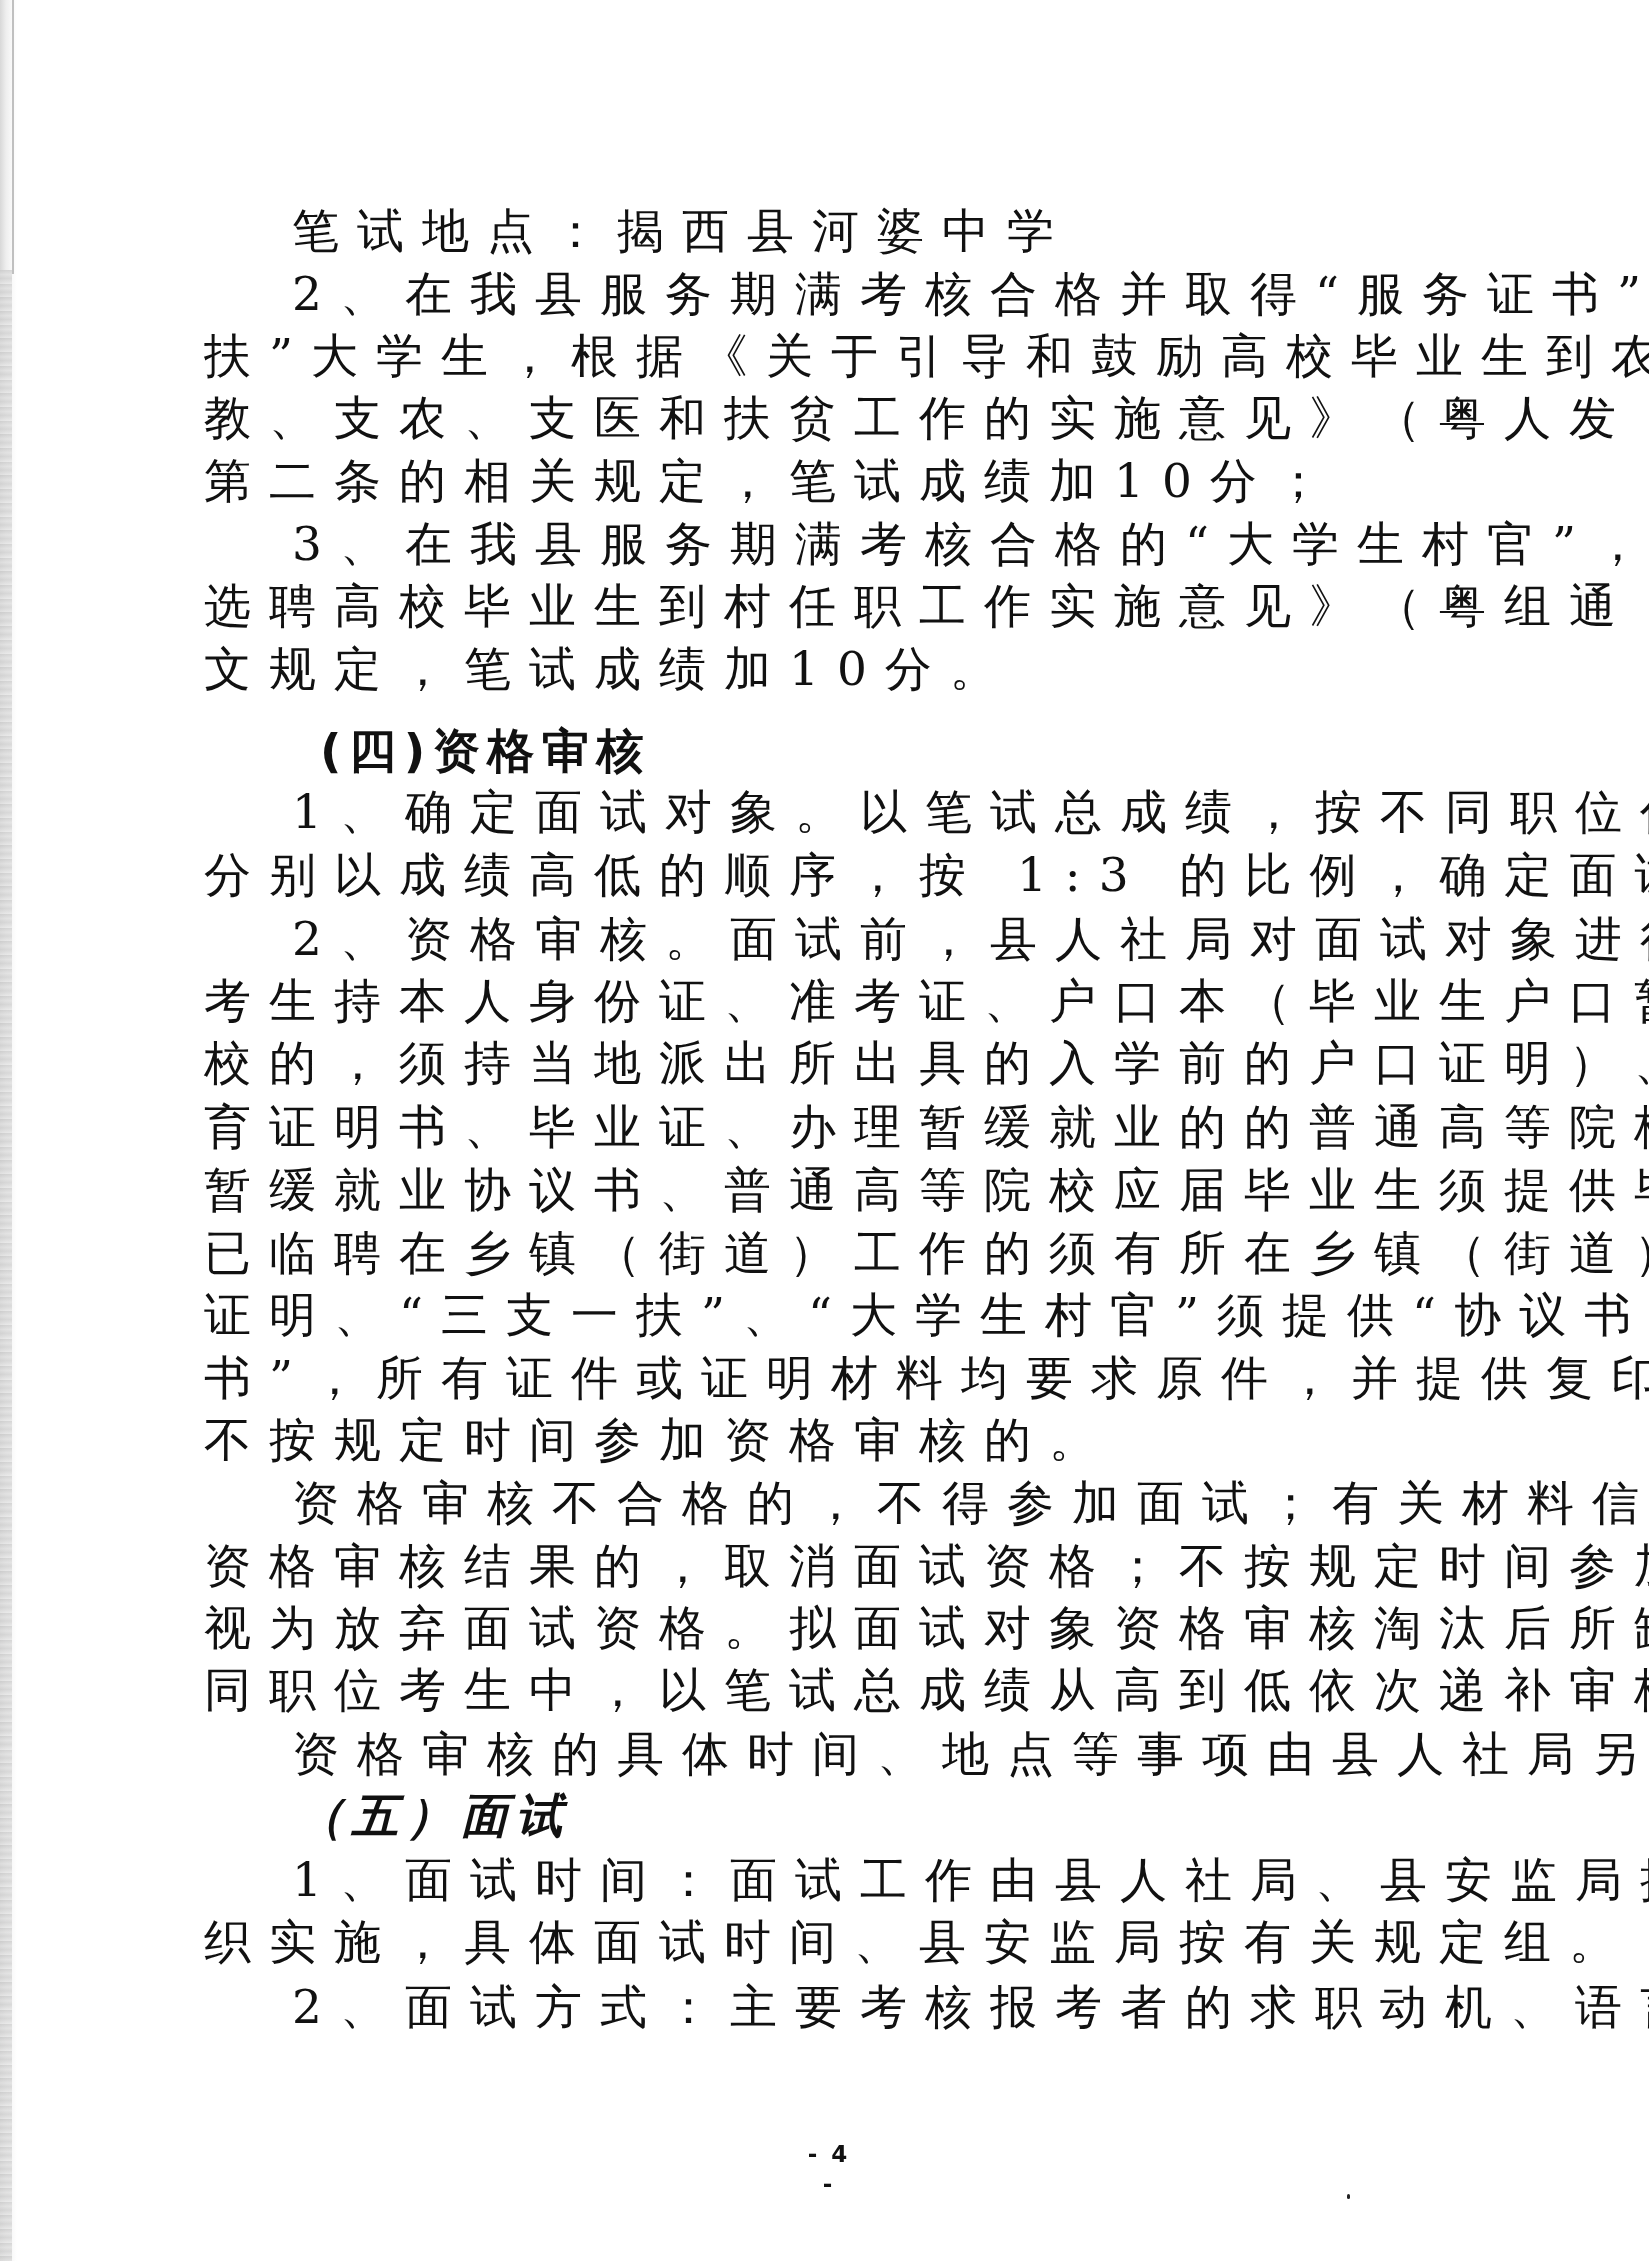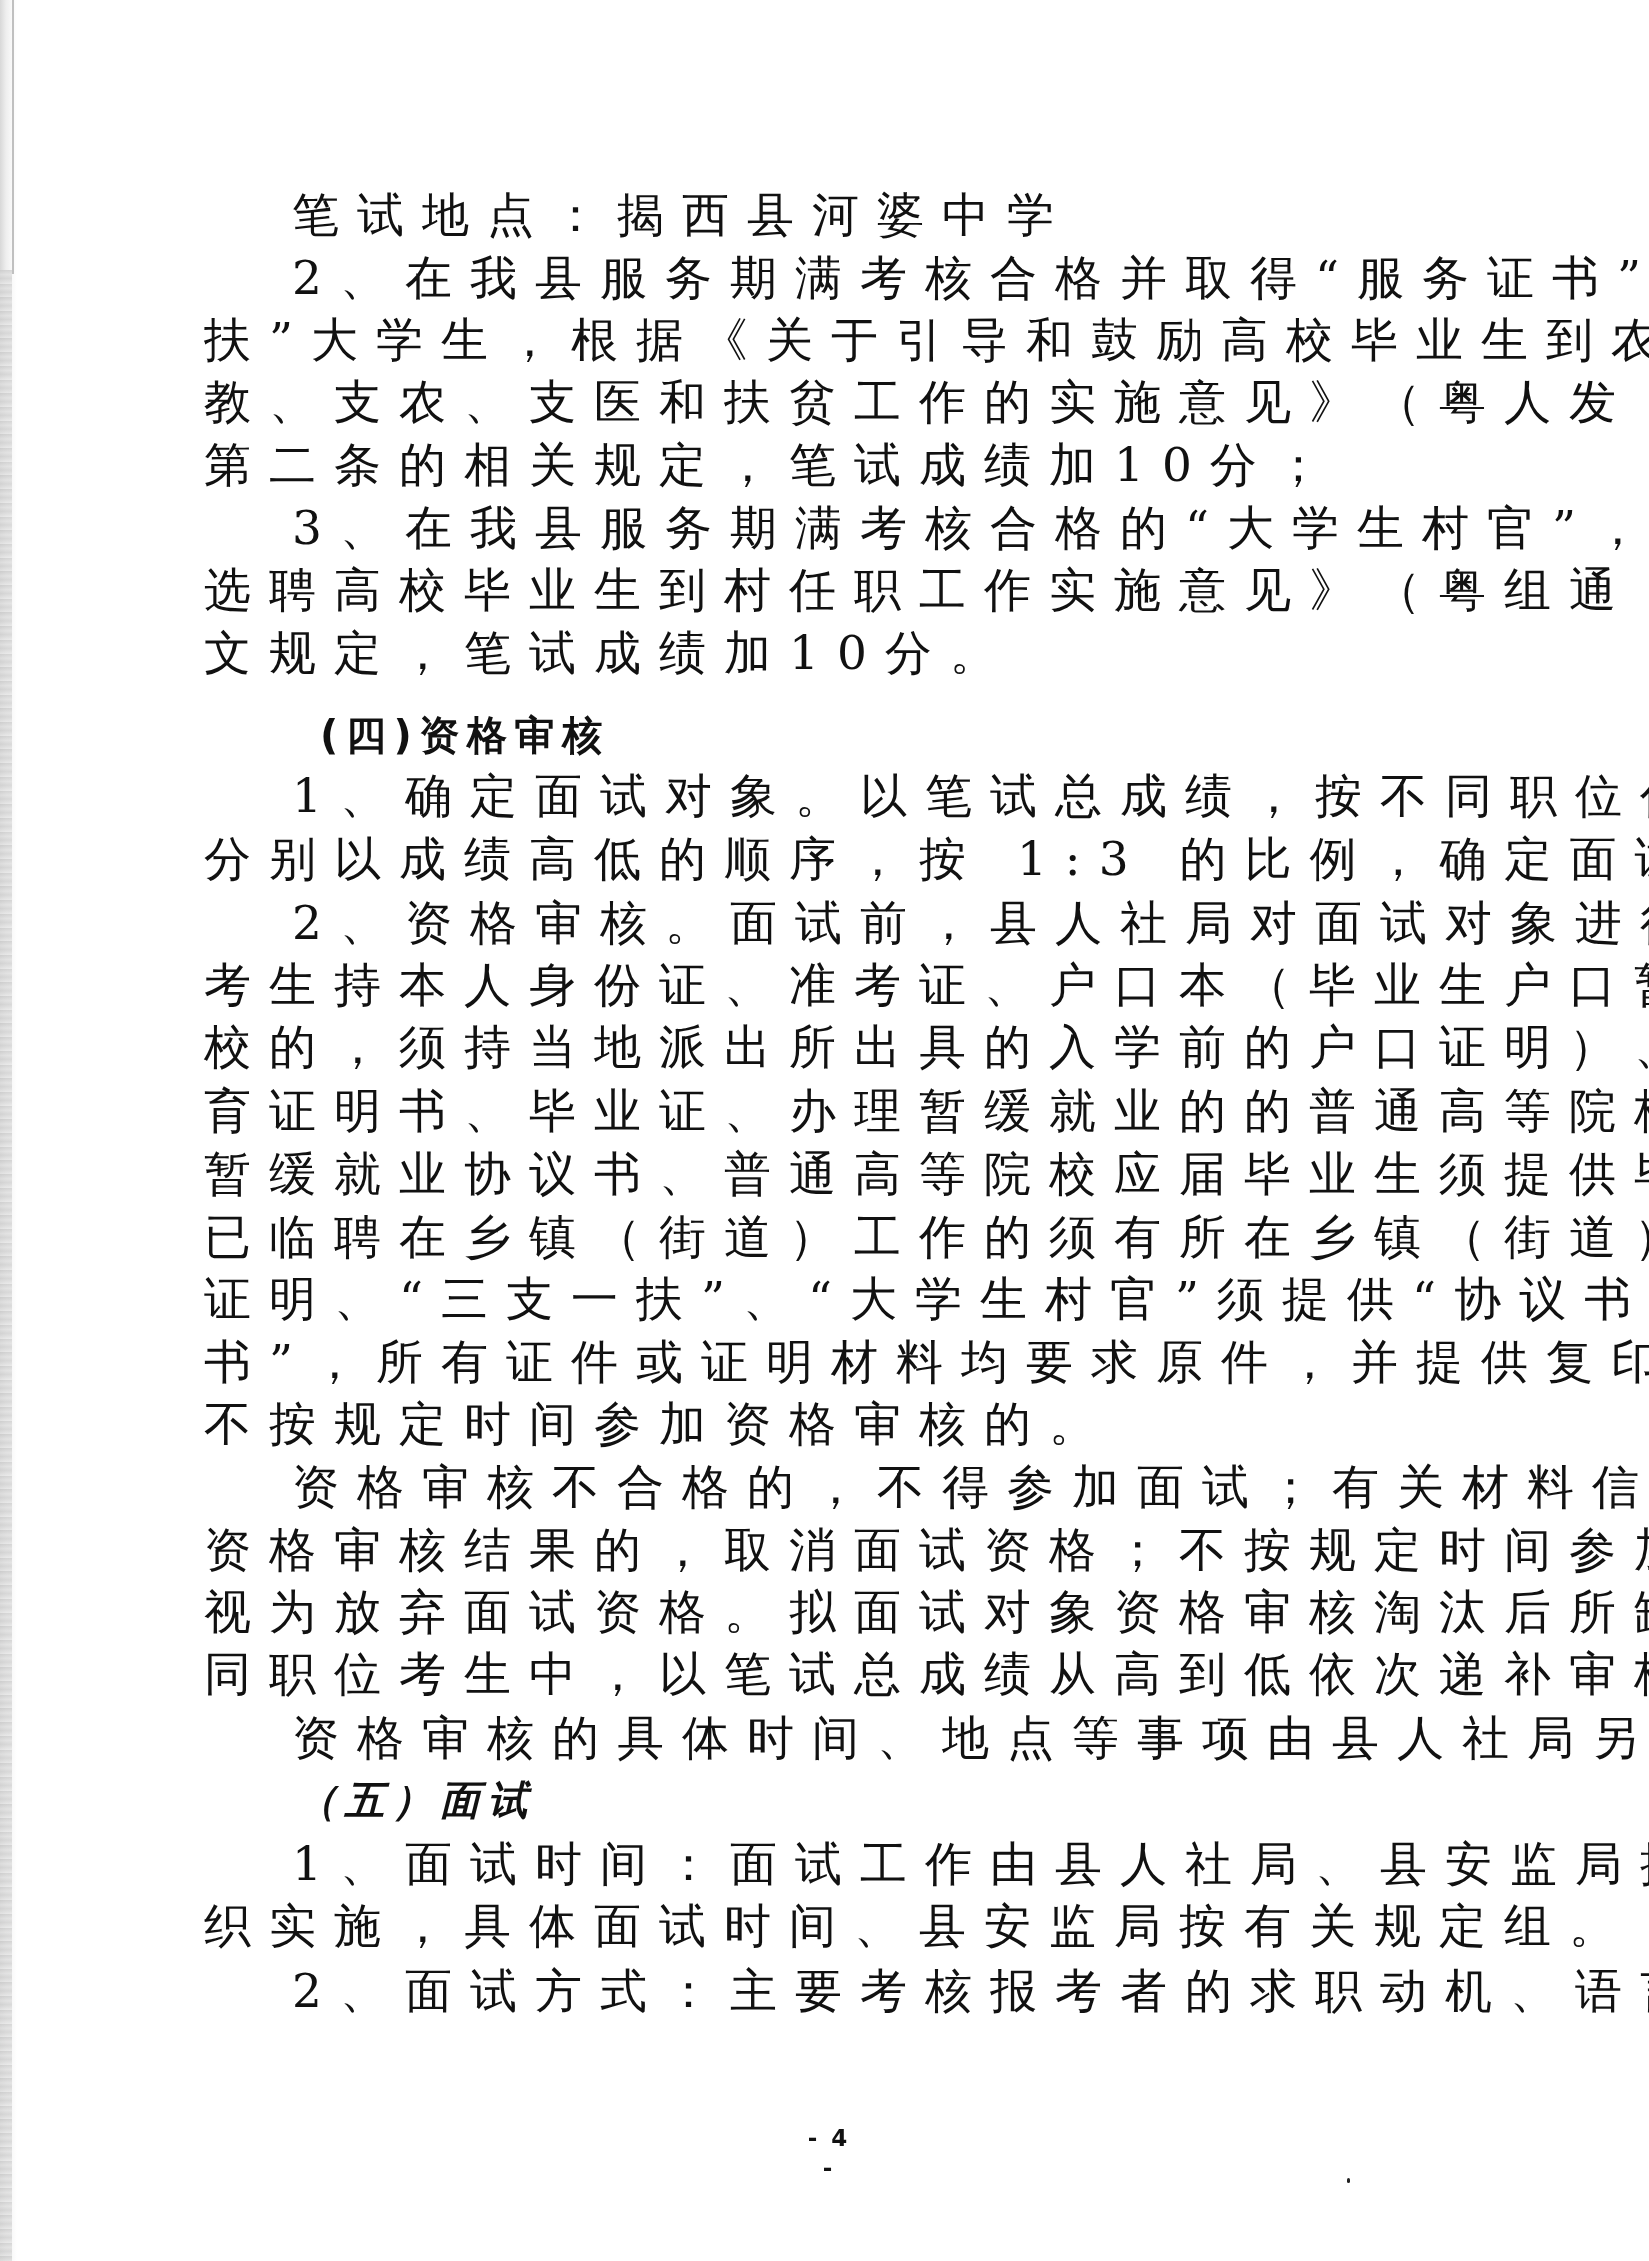--- a/index.html
+++ b/index.html
@@ -37,21 +37,21 @@
       left: 0;
       top: 270px;
       width: 12px;
       height: 1991px;
       background: repeating-linear-gradient(to bottom, #c9c9c9 0px, #dedede 4.6px, #cfcfcf 8.4px, #e6e6e6 13.7px);
       opacity: 0.75;
     }
     .page {
       position: absolute;
       left: 0;
-      top: 0;
+      top: 16px;
       width: 1650px;
       height: 1800px;
     }
     .line {
       position: absolute;
       left: 204px;
       width: 1272px;
       height: 62px;
       font-size: 47px;
       line-height: 62px;
@@ -64,21 +64,21 @@
       text-align-last: left;
     }
     .line.indent {
       left: 292px;
       width: 1184px;
     }
     .heading {
       position: absolute;
       font-family: "DejaVu Sans", "Liberation Sans", sans-serif;
       font-weight: bold;
-      font-size: 40px;
+      font-size: 47px;
       line-height: 62px;
       height: 62px;
       letter-spacing: 7.6px;
       white-space: nowrap;
       text-align: right;
     }
     .page-number {
       position: absolute;
       left: 806px;
       top: 2123px;

